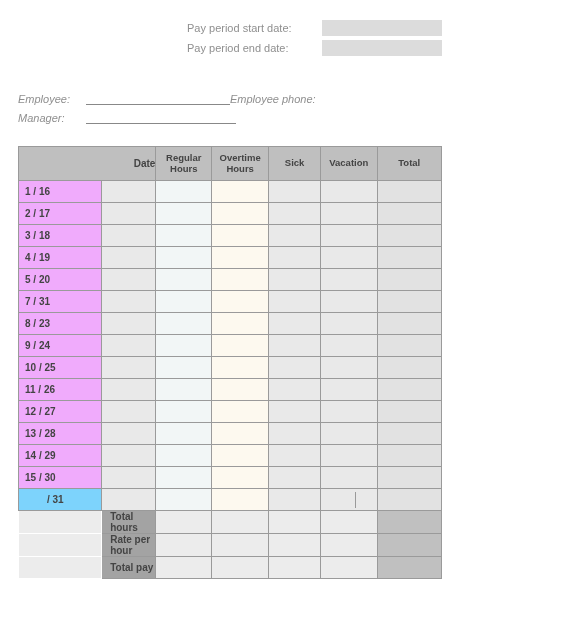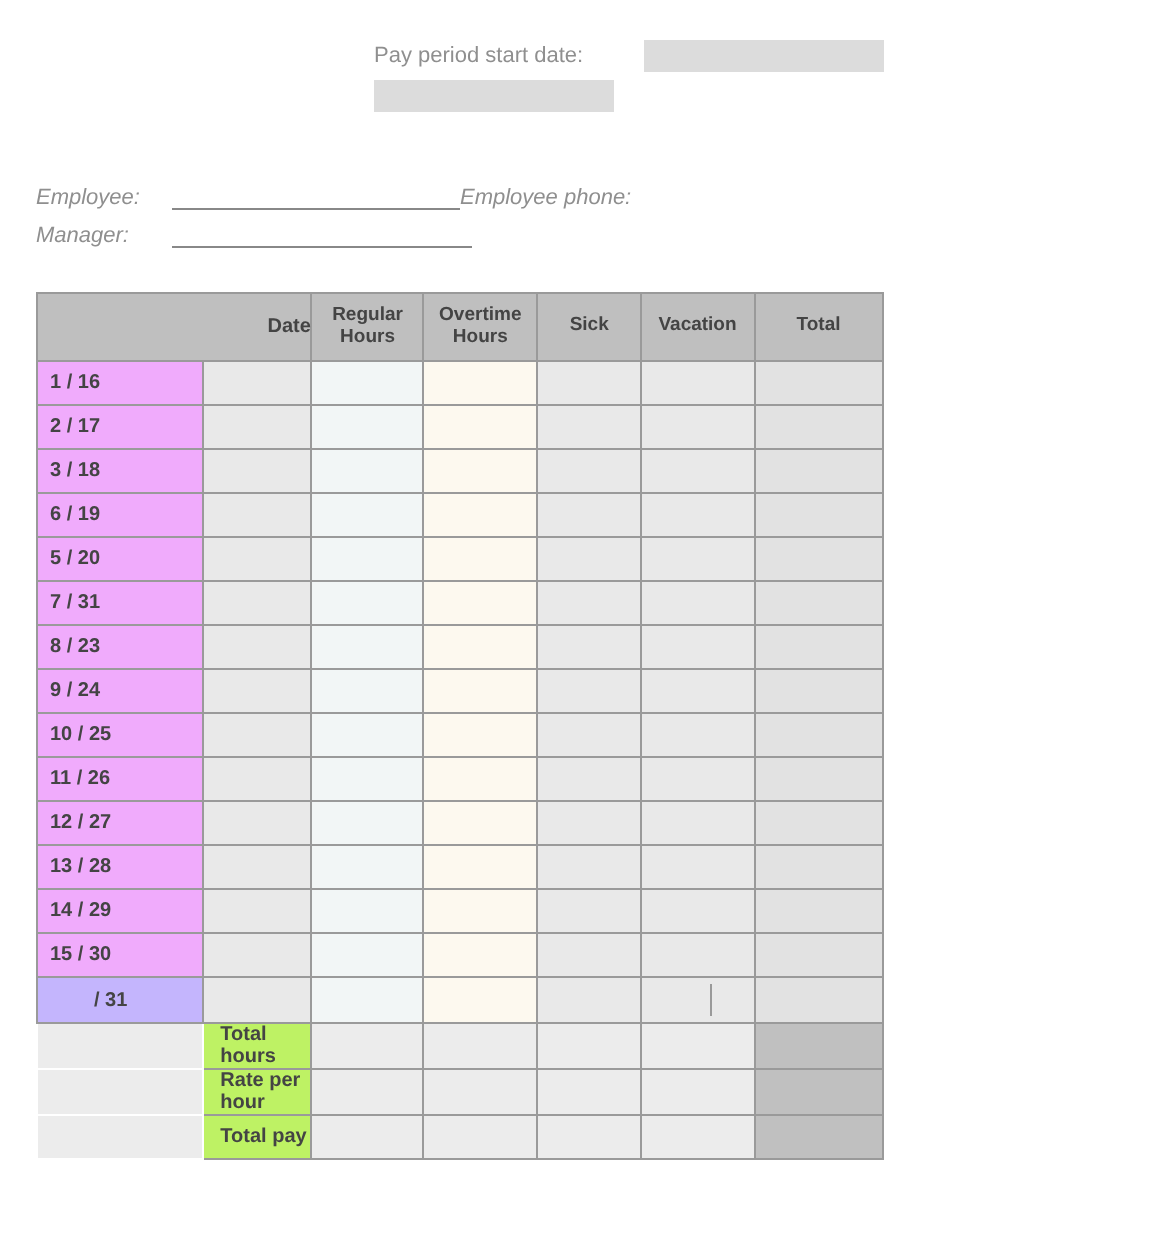--- a/index.html
+++ b/index.html
@@ -91,30 +91,30 @@
     font-size: 10px;
     color: #444;
     padding-left: 6px;
   }
   .sheet td.grey  { background: #e9e9e9; }
   .sheet td.tint1 { background: #f2f6f6; } 
   .sheet td.tint2 { background: #fdf9ef; } 
   .sheet td.total { background: #e2e2e2; }
 
   .sheet tr.sumrow td.label {
-    background: #bef264;
+    background: #a3a3a3;
     font-weight: bold;
     font-size: 10px;
     color: #444;
     padding-left: 8px;
   }
   .sheet tr.sumrow td { background: #ececec; }
   .sheet tr.sumrow td.total { background: #c0c0c0; }
   .sheet td.noborder { border: 1px solid #fff; background:#fff; }
-  .sheet tr.lastdata td.date { background:#c4b5fd; }
+  .sheet tr.lastdata td.date { background:#7dd3fc; }
   .sheet tr.lastdata td.date span.slash { padding-left:22px; }
 
   
   .vmark {
     display:inline-block;
     width:1px; height:16px;
     background:#9a9a9a;
     margin: 3px 0 0 34px;
   }
 </style>
@@ -123,20 +123,21 @@
 
 <div class="page">
 
   <div class="meta-block">
     <div>
       <div class="pair">
         <div class="lbl">Pay period start date:</div>
         <div class="fld"></div>
       </div>
       <div class="pair">
+        <div class="lbl">Pay period end date:</div>
         <div class="fld"></div>
       </div>
     </div>
   </div>
 
   <div class="info-row">
     <div class="info-col">
       <span class="lbl">Employee:</span>
       <span class="line"></span>
     </div>
@@ -194,21 +195,21 @@
         <tr>
           <td class="date">3 / 18</td>
           <td class="grey"></td>
           <td class="tint1"></td>
           <td class="tint2"></td>
           <td class="grey"></td>
           <td class="grey"></td>
           <td class="total"></td>
         </tr>
         <tr>
-          <td class="date">6 / 19</td>
+          <td class="date">4 / 19</td>
           <td class="grey"></td>
           <td class="tint1"></td>
           <td class="tint2"></td>
           <td class="grey"></td>
           <td class="grey"></td>
           <td class="total"></td>
         </tr>
         <tr>
           <td class="date">5 / 20</td>
           <td class="grey"></td>

